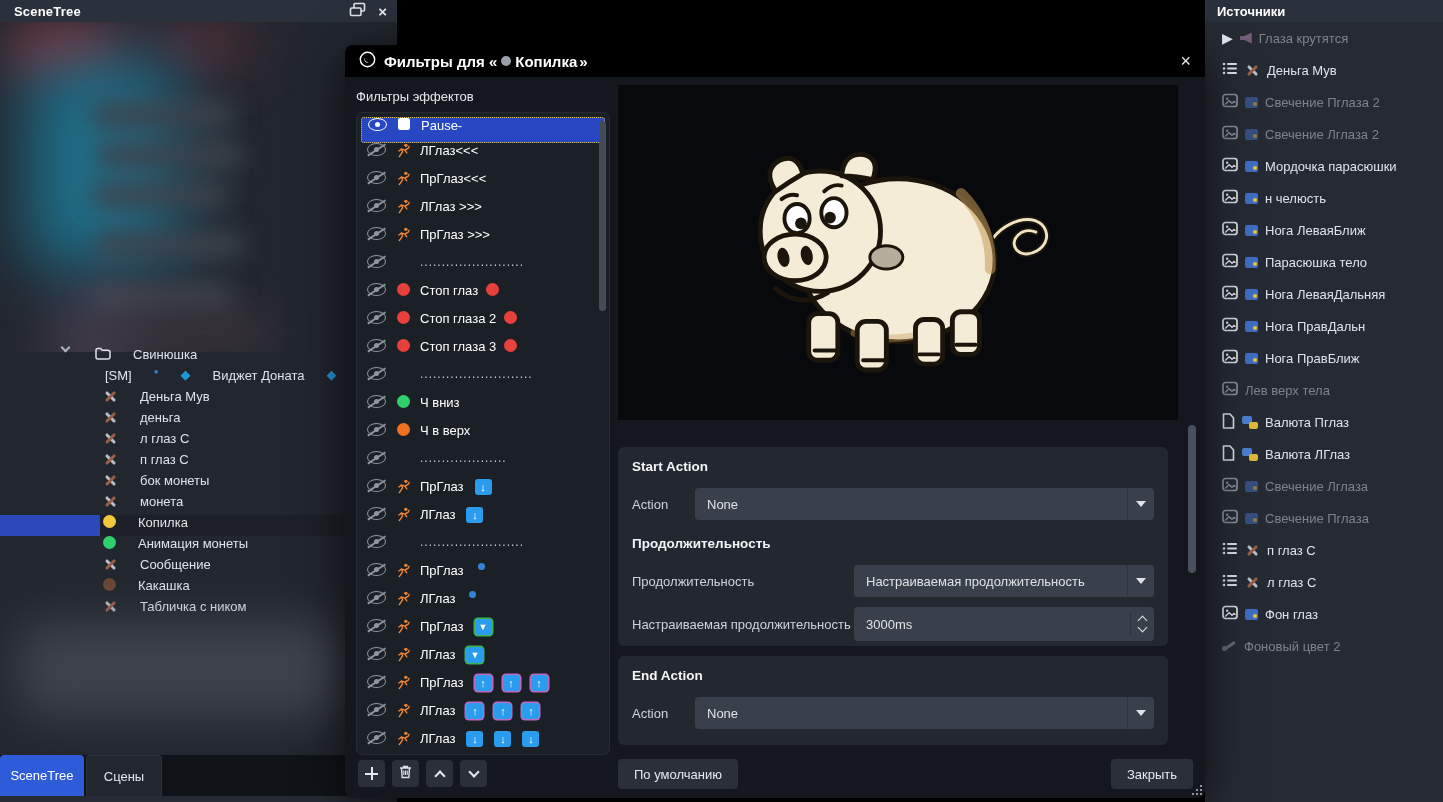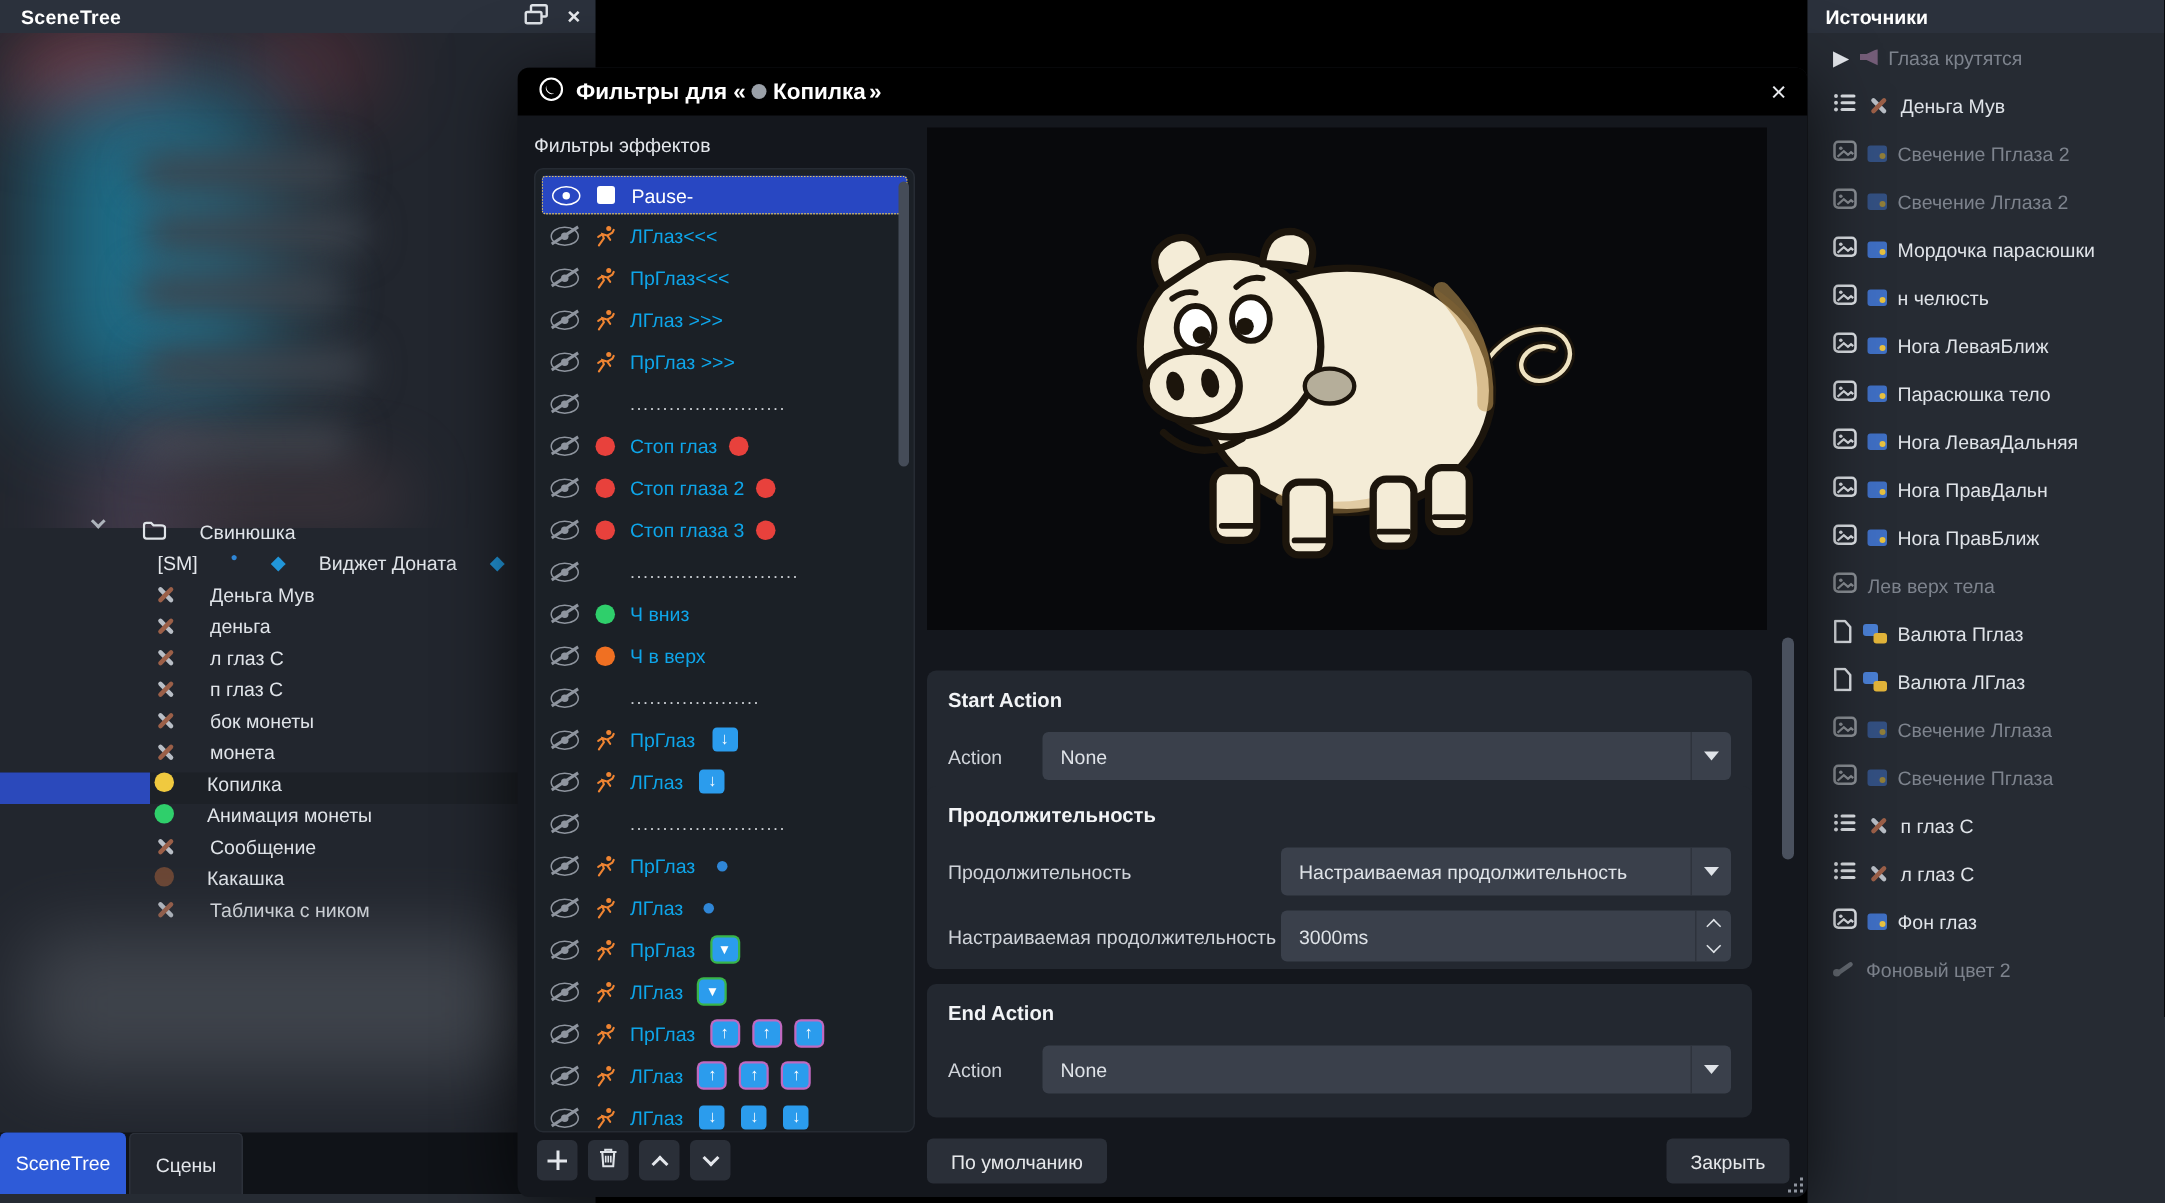--- a/index.html
+++ b/index.html
@@ -61,24 +61,24 @@
 
   
   .dialog{position:absolute;left:345px;top:45px;width:860px;height:753px;background:#14171d;border-radius:8px;box-shadow:0 10px 50px rgba(0,0,0,.7);z-index:50;overflow:hidden;}
   .dlg-titlebar{position:absolute;left:0;top:0;width:100%;height:32px;background:#000;display:flex;align-items:center;gap:8px;padding:0 14px;}
   .dlg-title{font-weight:bold;font-size:15px;color:#fff;flex:1;display:flex;align-items:center;gap:2px;}
   .title-circ{width:10px;height:10px;border-radius:50%;background:#9aa0a8;margin:0 2px;}
   .dlg-close{color:#e8eaee;font-size:18px;line-height:1;}
   .filters-label{position:absolute;left:11px;top:44px;font-size:13px;color:#e4e7ec;}
   .flist{position:absolute;left:11px;top:67px;width:254px;height:643px;background:#1b2026;border:1px solid #262b33;border-radius:6px;overflow:hidden;padding-top:4px;}
   .flist-scroll{position:absolute;right:3px;top:8px;width:7px;height:190px;background:#454c58;border-radius:4px;}
-  .frow{height:28px;display:flex;align-items:center;gap:8px;padding:0 26px 0 10px;white-space:nowrap;}
+  .frow{height:28px;display:flex;align-items:flex-start;gap:8px;padding:0 26px 0 10px;white-space:nowrap;}
   .frow .fico{width:18px;display:flex;justify-content:center;flex:none;}
   .frow.sel{background:#2847c2;border:1px dotted #e0c35c;border-radius:3px;margin:0 4px;padding:0 22px 0 6px;height:26px;color:#fff;}
-  .flabel{color:#0ea5e9;}
+  .flabel{color:#ffffff;}
   .fsep{color:#c8ccd2;letter-spacing:1px;font-size:12px;}
   .eyeoff{position:relative;width:19px;height:13px;flex:none;}
   .eyeoff::before{content:"";position:absolute;inset:0;border:1.5px solid #8f959f;border-radius:50%;}
   .eyeoff::after{content:"";position:absolute;left:7px;top:4px;width:5px;height:5px;background:#8f959f;border-radius:50%;}
   .eyeoff i{position:absolute;left:-1px;top:5.5px;width:21px;height:1.6px;background:#8f959f;transform:rotate(-33deg);}
   .eyeon{position:relative;width:19px;height:13px;flex:none;}
   .eyeon::before{content:"";position:absolute;inset:0;border:1.6px solid #fff;border-radius:50%;}
   .eyeon::after{content:"";position:absolute;left:7px;top:4px;width:5px;height:5px;background:#fff;border-radius:50%;}
   .wsq{width:12px;height:12px;background:#fff;border-radius:2px;display:inline-block;}
   .abadge{display:inline-flex;align-items:center;justify-content:center;width:17px;height:16px;background:#2b9ced;border-radius:3px;color:#fff;font-size:11px;font-weight:bold;margin-left:3px;flex:none;}
@@ -92,21 +92,21 @@
   
   .preview{position:absolute;left:273px;top:40px;width:560px;height:335px;background:#08090c;display:flex;align-items:center;justify-content:center;}
   .sect{position:absolute;left:273px;width:550px;background:#232830;border-radius:6px;padding:12px 14px;}
   .sect-title{font-weight:bold;font-size:13.5px;color:#f2f4f6;}
   .sect-row{display:flex;align-items:center;margin-top:14px;}
   .sect-row .rlabel{color:#cfd3d9;}
   .drop{height:32px;background:#3a404b;border-radius:4px;display:flex;align-items:center;padding-left:12px;color:#dfe3e8;}
   .dsep{width:1px;height:100%;background:#2e333c;margin-left:auto;}
   .dcaret{width:26px;display:flex;align-items:center;justify-content:center;}
   .dcaret::before{content:"";border-left:5px solid transparent;border-right:5px solid transparent;border-top:6px solid #dfe3e8;}
-  .numwrap{height:34px;background:#3a404b;border-radius:4px;display:flex;overflow:hidden;}
+  .numwrap{height:34px;background:#3a404b;border-radius:4px;display:flex;overflow:hidden;align-items:center;}
   .numin{flex:1;background:transparent;border:none;outline:none;color:#dfe3e8;font-size:13px;padding-left:12px;}
   .spin{width:24px;display:flex;flex-direction:column;border-left:1px solid #2e333c;}
   .spinbtn{flex:1;display:flex;align-items:center;justify-content:center;}
   .car{width:7px;height:7px;border-right:1.6px solid #dfe3e8;border-bottom:1.6px solid #dfe3e8;}
   .car.up{transform:rotate(-135deg);margin-top:4px;}
   .car.down{transform:rotate(45deg);margin-bottom:4px;}
   .dlg-scroll{position:absolute;right:9px;top:380px;width:8px;height:330px;}
   .dlg-scroll .thumb{position:absolute;top:0;left:0;width:8px;height:148px;background:#4a515e;border-radius:4px;}
 
   

